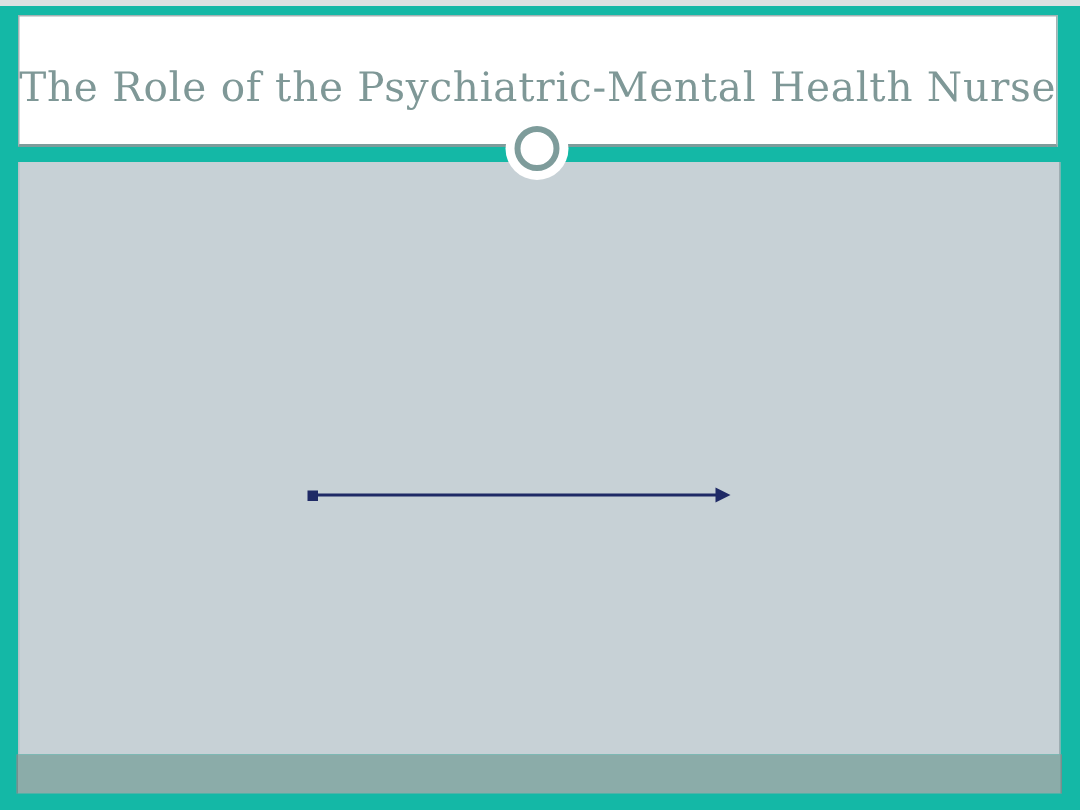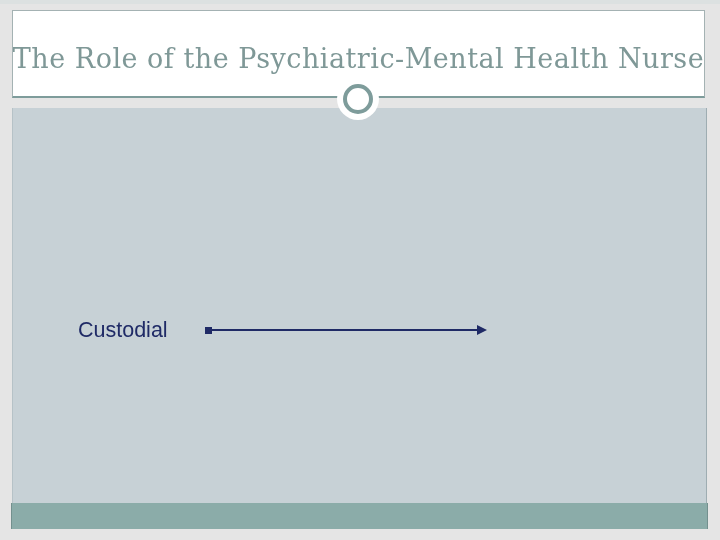--- a/index.html
+++ b/index.html
@@ -4,21 +4,21 @@
 <style>
   html, body {
     margin: 0;
     padding: 0;
     background: #ffffff;
   }
   .slide {
     position: relative;
     width: 720px;
     height: 540px;
-    background: #e5e5e5;
+    background: #14b8a6;
     overflow: hidden;
     font-family: "Liberation Sans", sans-serif;
   }
   .top-strip {
     position: absolute;
     left: 0; top: 0;
     width: 720px; height: 4px;
     background: #dce1e1;
   }
   .title-box {
@@ -132,21 +132,20 @@
     <h1 class="title-text">The Role of the Psychiatric-Mental Health Nurse</h1>
   </div>
 
   <div class="content-area"></div>
 
   <div class="ornament">
     <div class="halo"></div>
     <div class="ring"></div>
   </div>
 
-  <div class="spectrum-label label-left">Custodial</div>
 
   <div class="arrow">
     <span class="arrow-start-square"></span>
     <span class="arrow-line"></span>
     <span class="arrow-head-right"></span>
   </div>
 
 
   <div class="bottom-band"></div>
 

